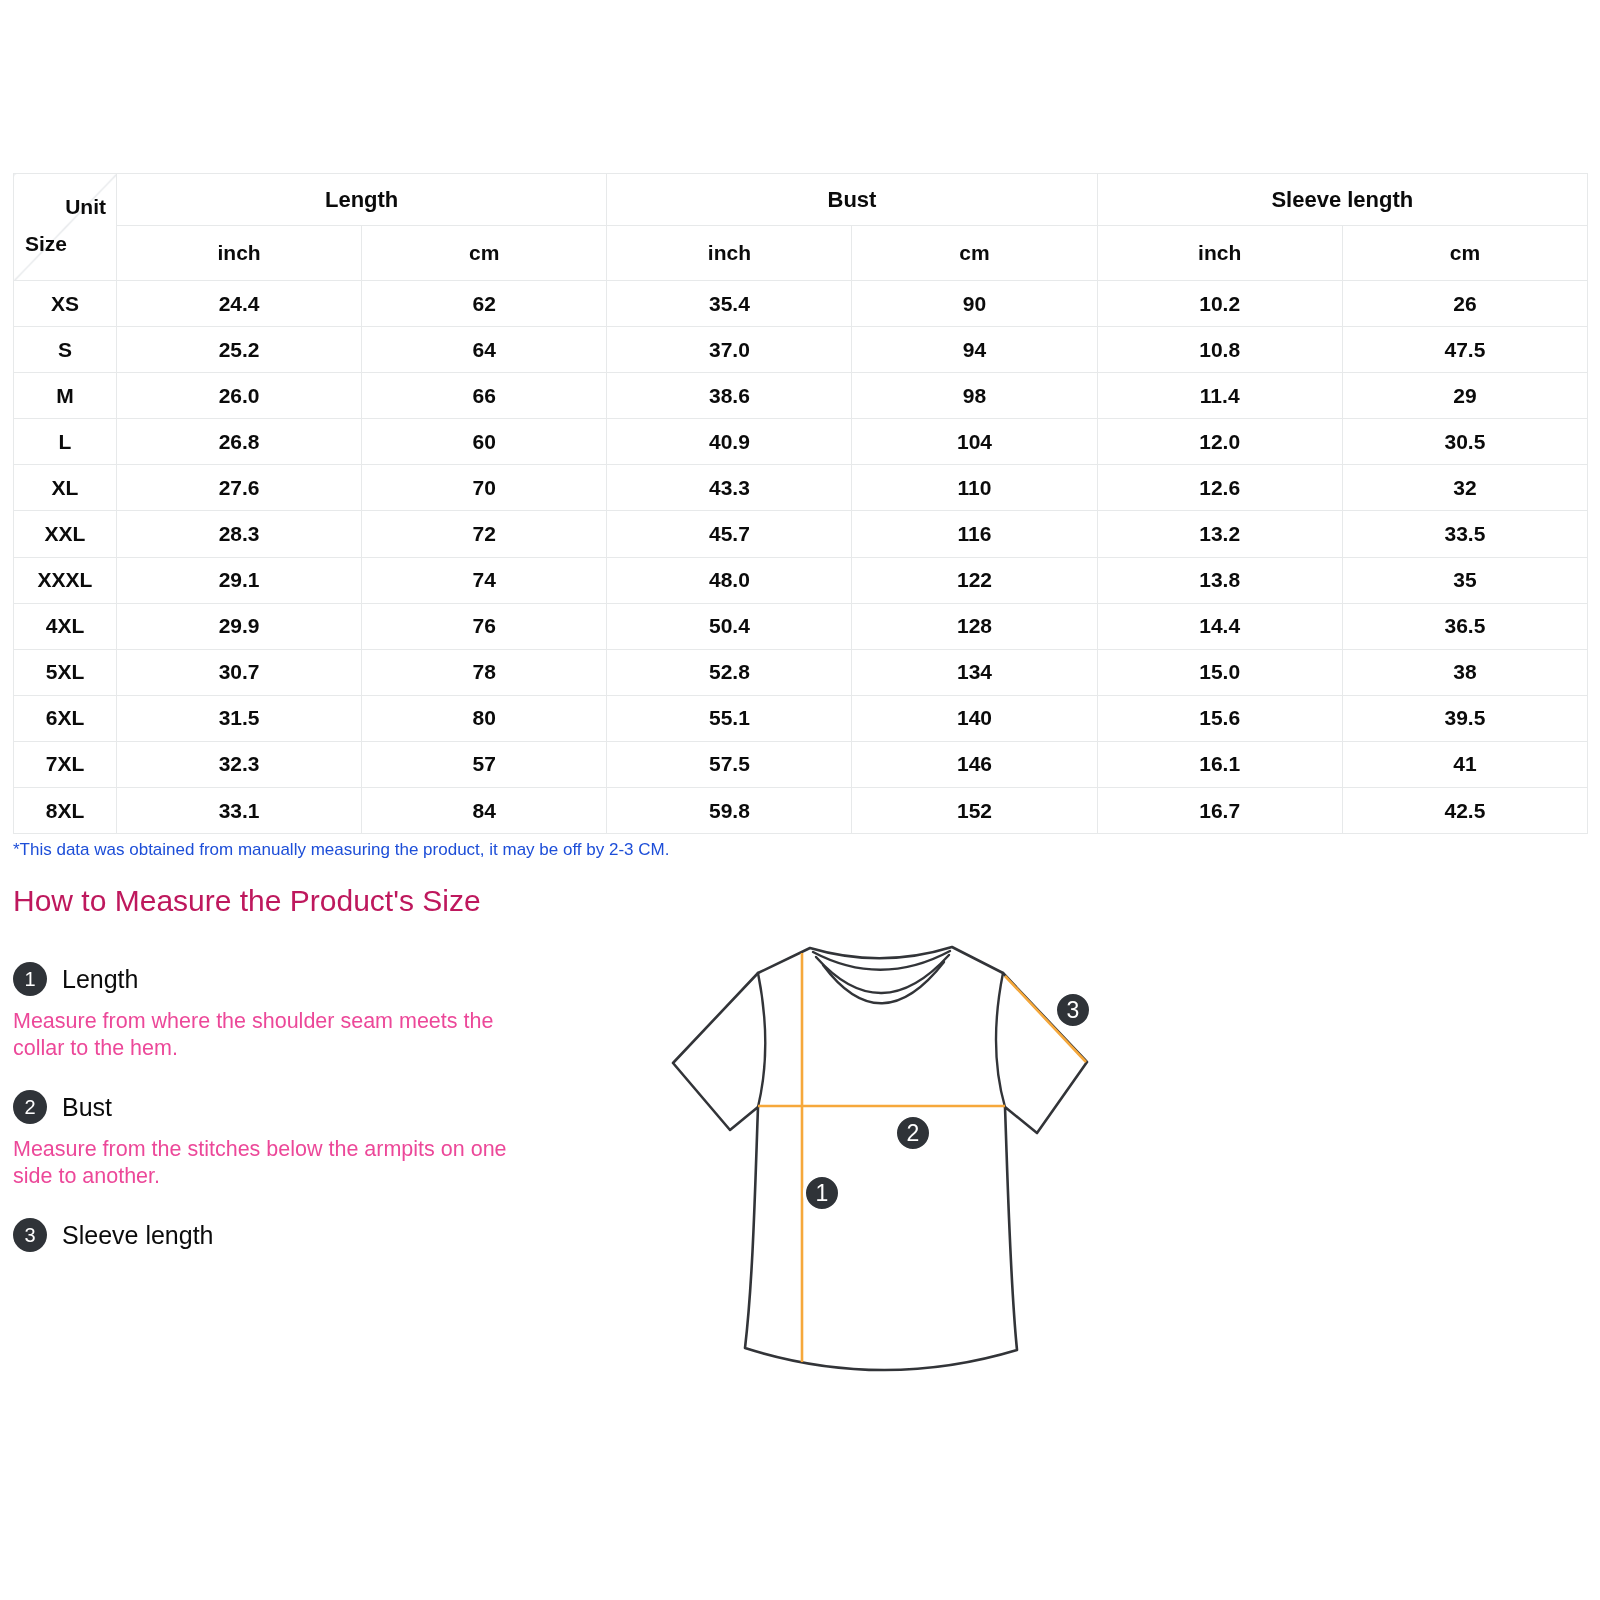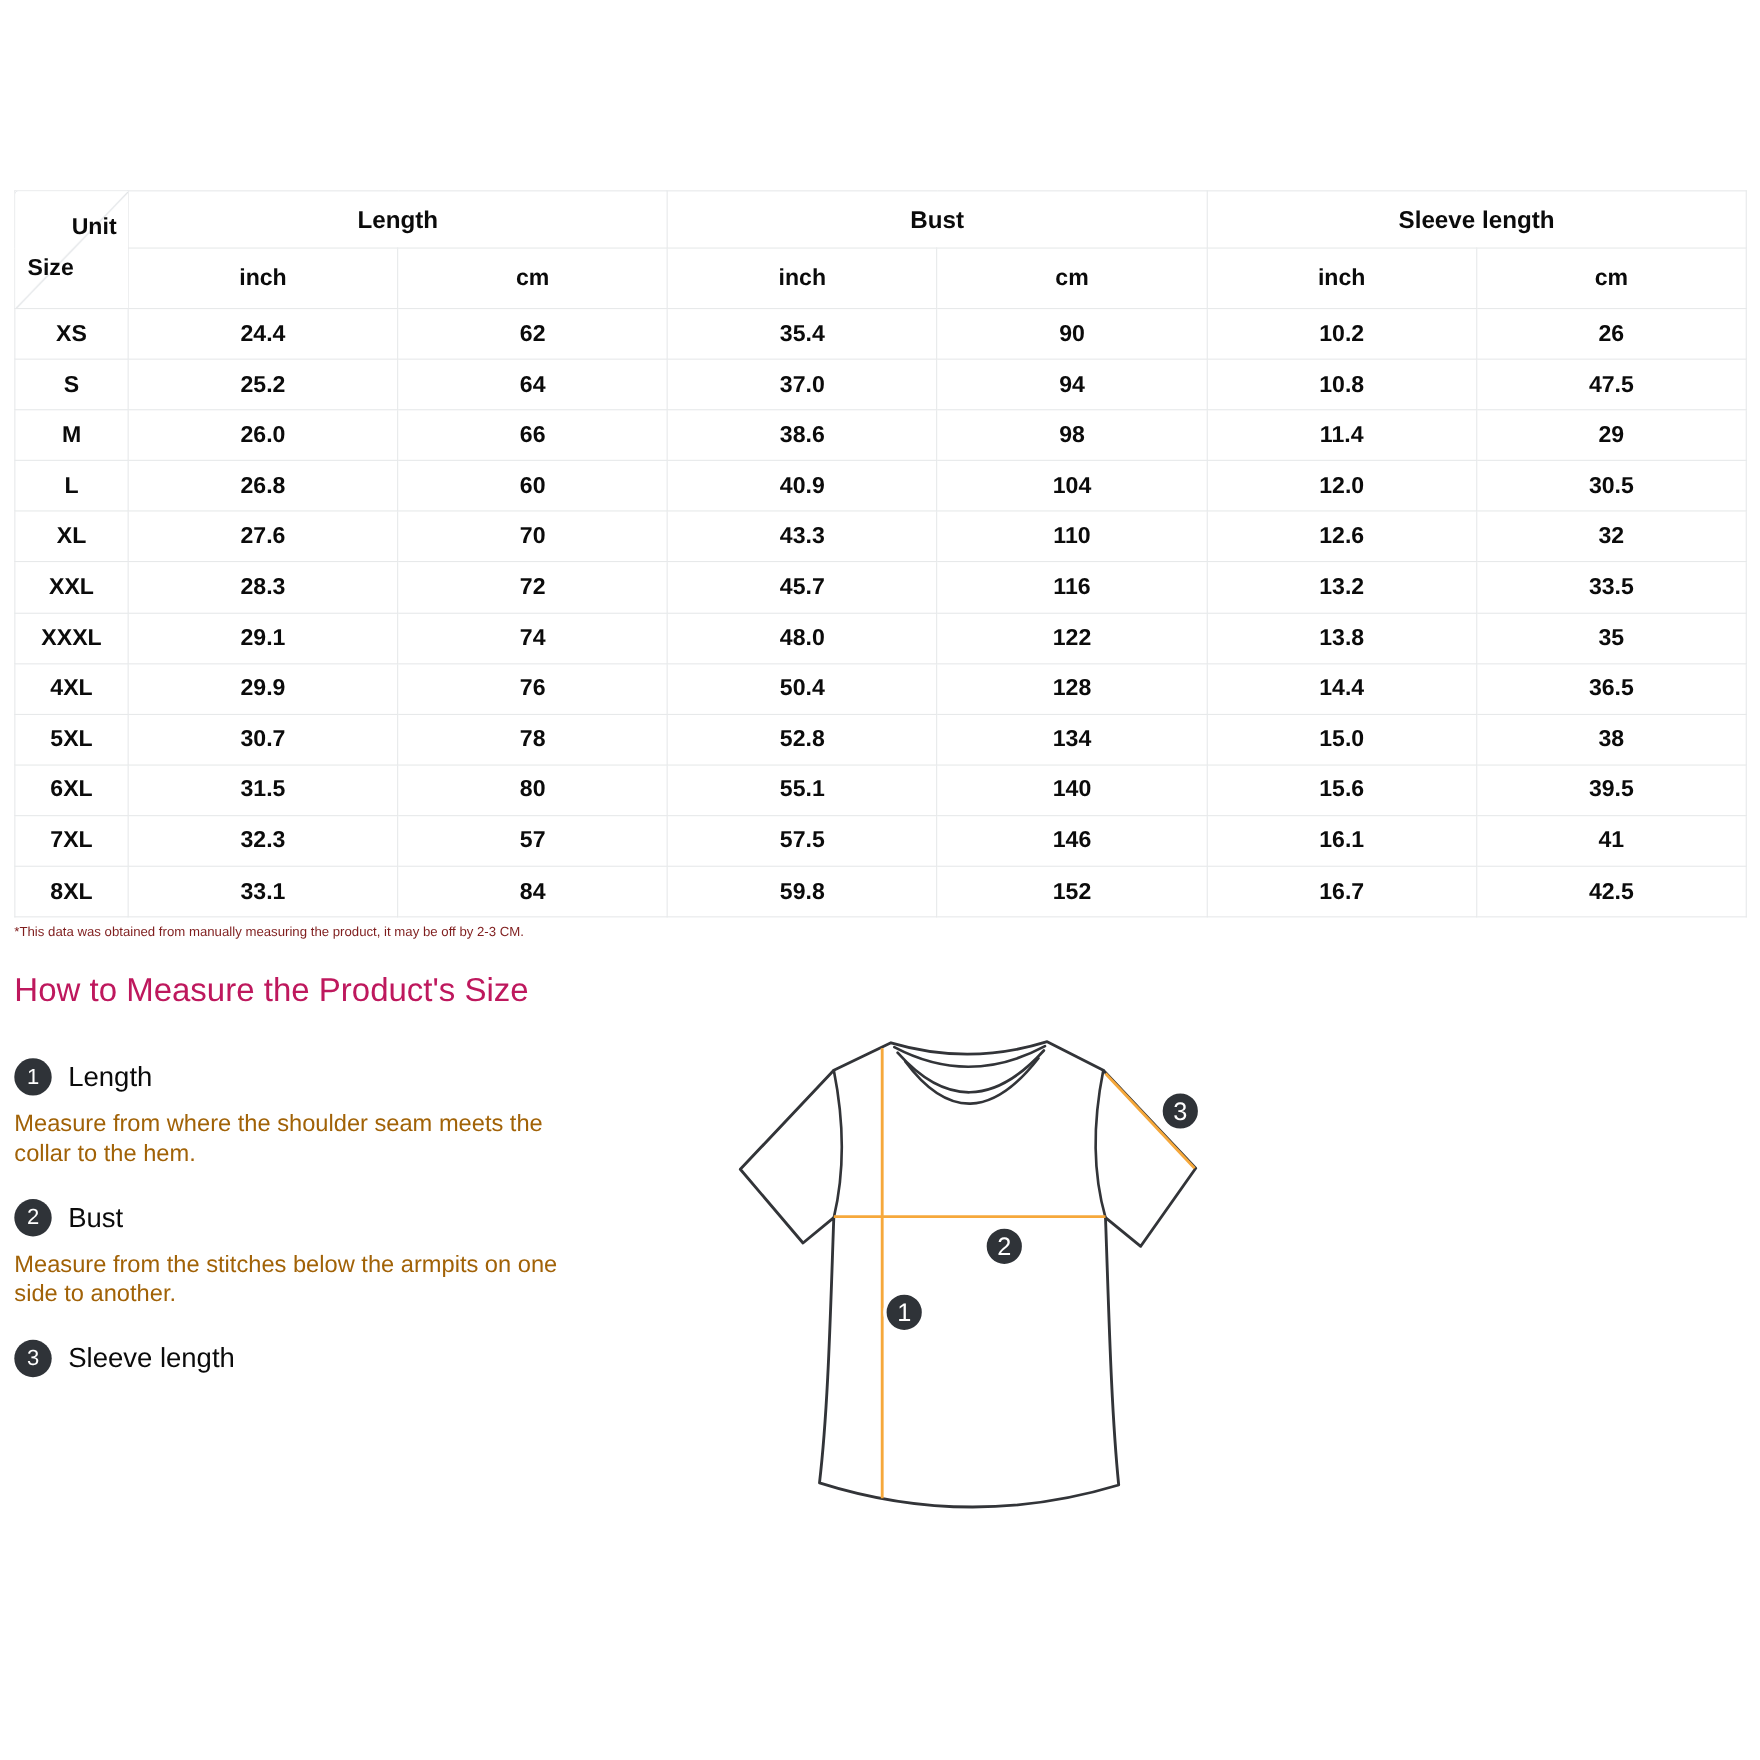--- a/index.html
+++ b/index.html
@@ -56,22 +56,22 @@
   }
   th.corner-cell .corner-size {
     position: absolute; bottom: 24px; left: 11px; font-size: 21px;
   }
 
   
   .footnote {
     position: absolute;
     left: 13px;
     top: 840px;
-    font-size: 12px;
-    color: #7f1d1d;
+    font-size: 17px;
+    color: #1d4ed8;
   }
 
   
   .guide {
     position: absolute;
     left: 13px;
     top: 882px;
     width: 590px;
   }
   .guide-title {
@@ -96,21 +96,21 @@
     display: flex;
     align-items: center;
     justify-content: center;
     flex: 0 0 34px;
   }
   .step-label { font-size: 25px; color: #0b0b0b; }
   .step-desc {
     margin-top: 12px;
     font-size: 21.5px;
     line-height: 27px;
-    color: #a16207;
+    color: #ec4899;
     white-space: pre-line;
   }
 
   
   .diagram {
     position: absolute;
     left: 620px;
     top: 900px;
     width: 500px;
     height: 500px;

